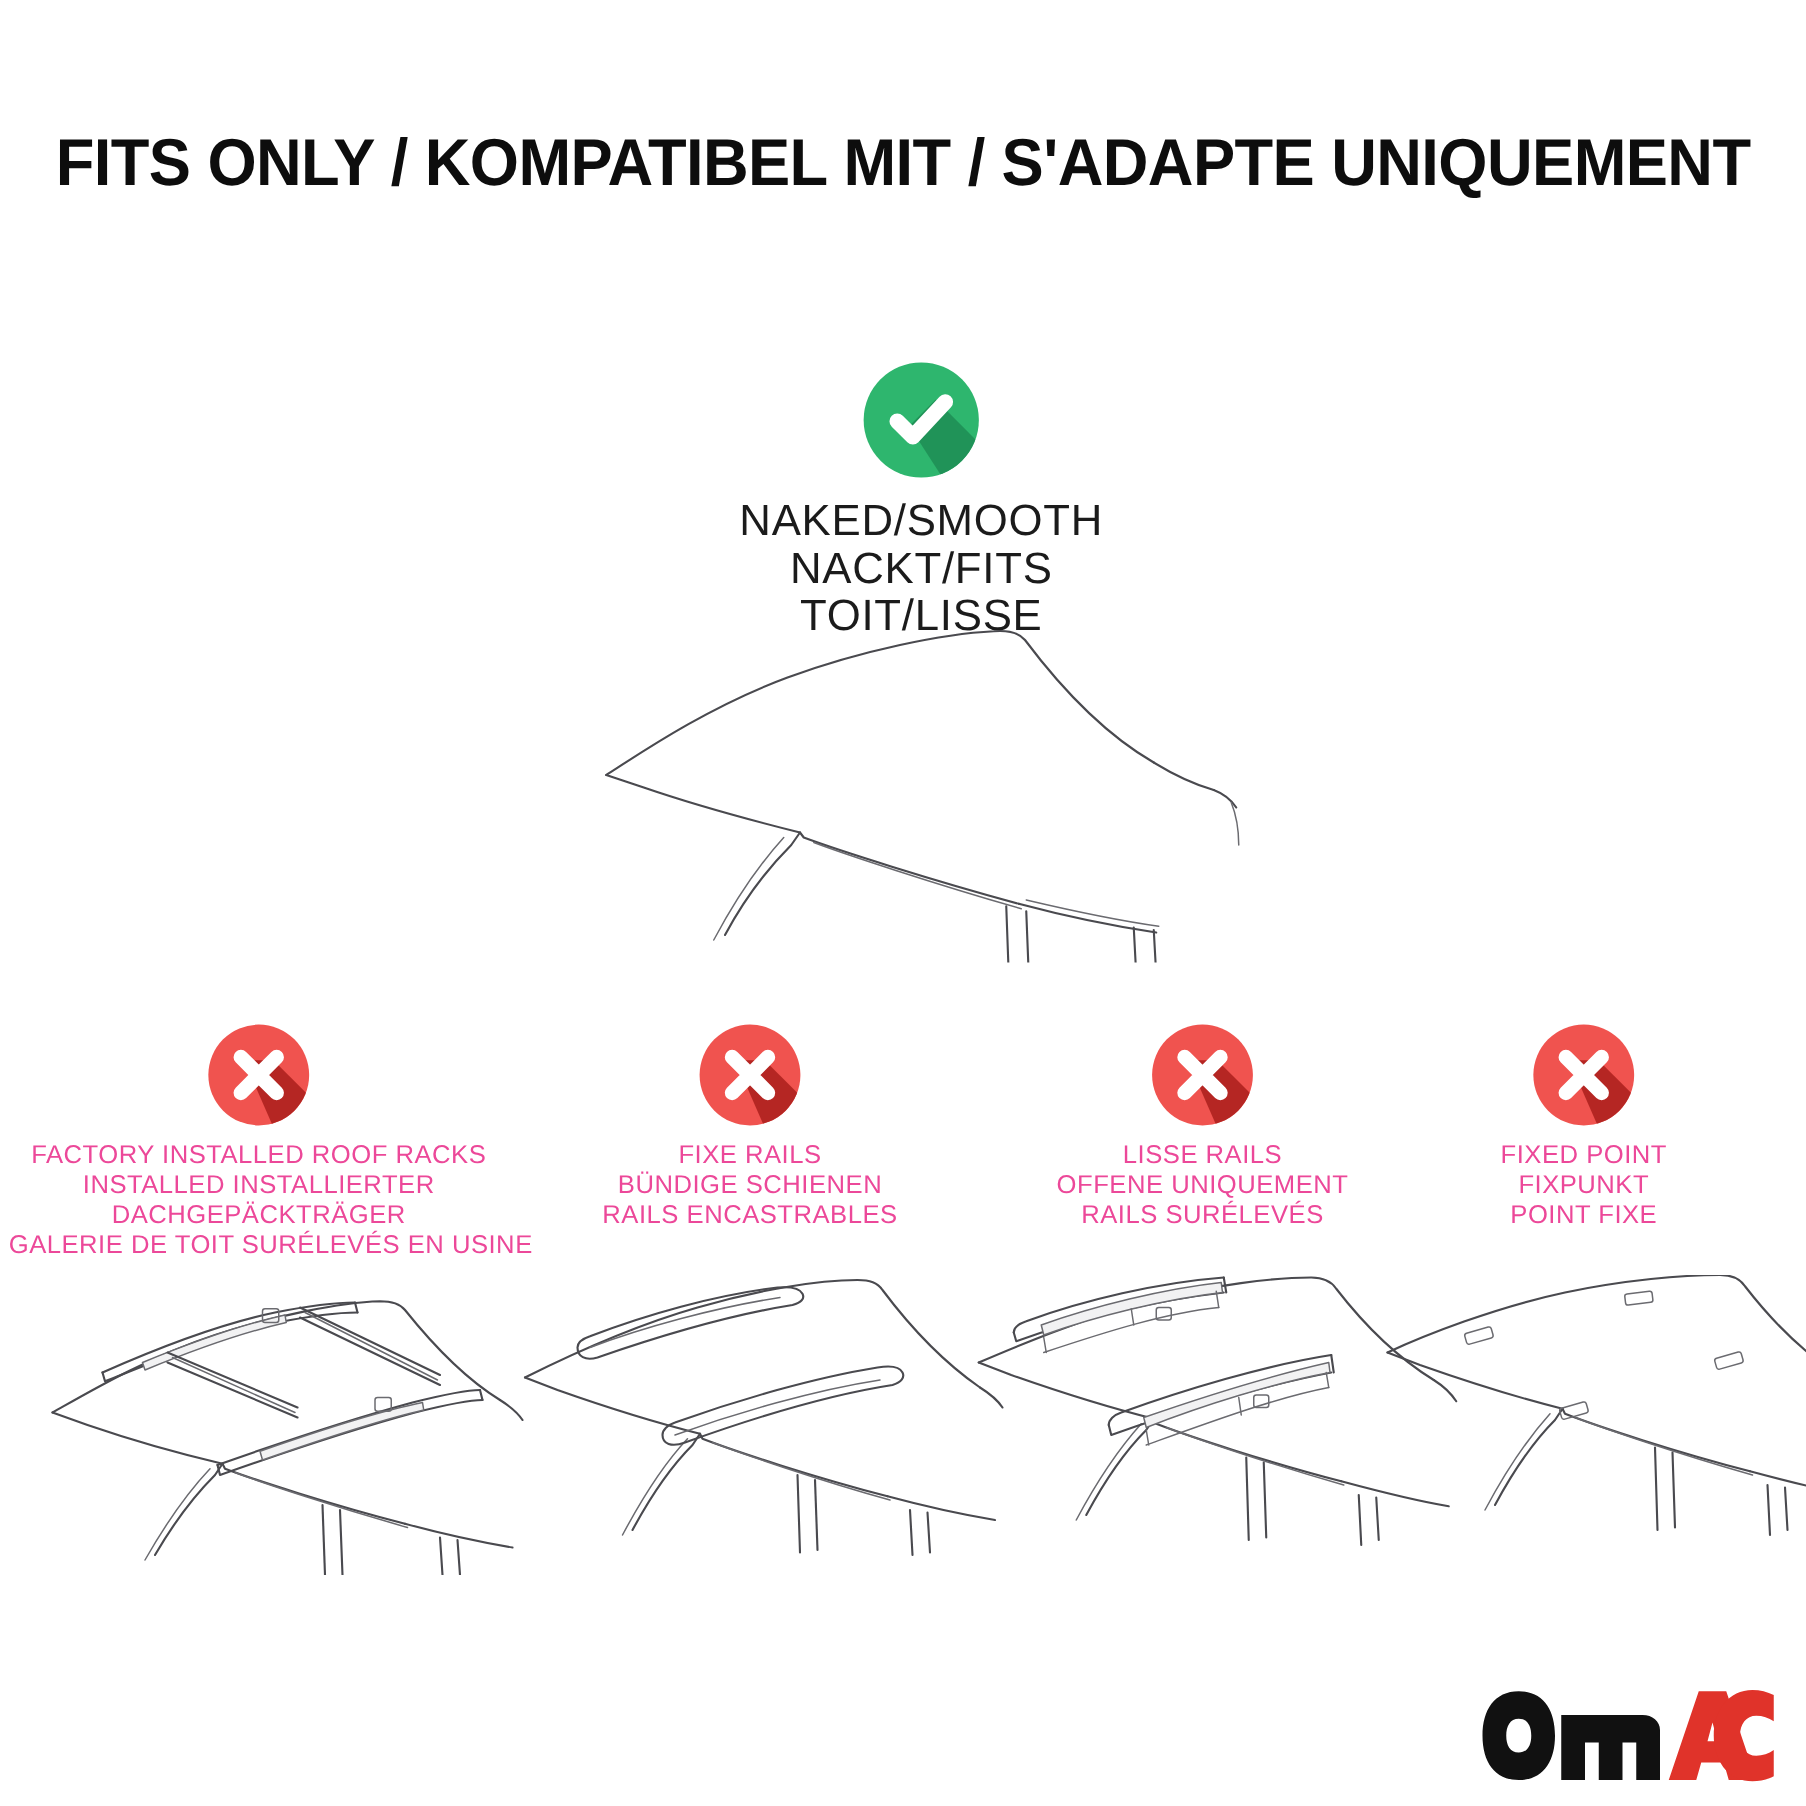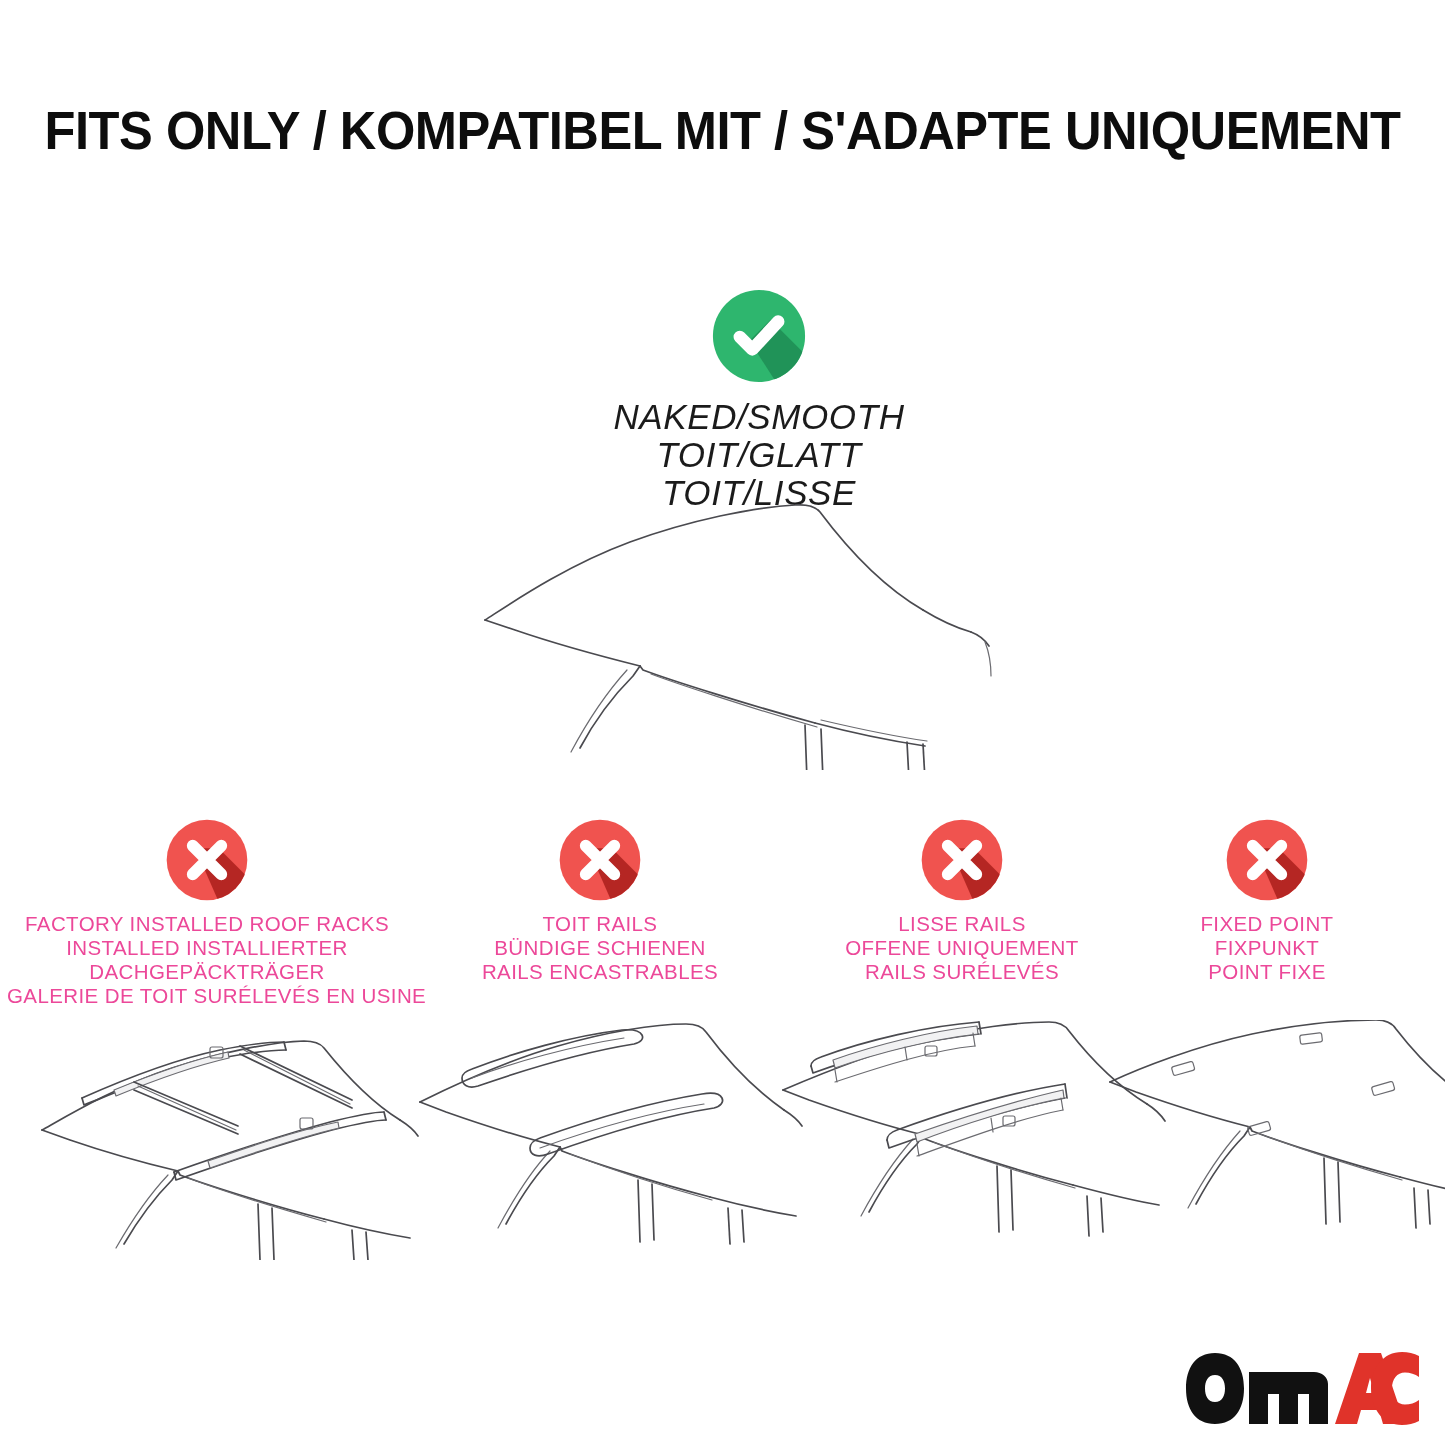--- a/index.html
+++ b/index.html
@@ -30,24 +30,23 @@
     letter-spacing: -0.5px;
     color: #0d0d0d;
     transform: scaleX(0.955);
     transform-origin: 50% 50%;
     white-space: nowrap;
   }
 
   
   #good-block {
     position: absolute;
-    left: 509px;
+    left: 487px;
     top: 288px;
     width: 500px;
-    font-style: italic;
   }
   .icon-wrap {
     display: block;
     margin: 0 auto;
     line-height: 0;
   }
   #good-block .icon-wrap { width: 96px; }
 
   #good-labels {
     margin-top: 14px;
@@ -149,21 +148,21 @@
       <circle cx="50" cy="50" r="48" fill="#2EB66E"></circle>
       <g clip-path="url(#clipGood)">
         <polygon points="40,55 62,33 100,71 100,100 69,100" fill="#1F8F55" opacity="0.9"></polygon>
       </g>
       <path d="M30 51 L43 64 L70 35" fill="none" stroke="#ffffff" stroke-width="13" stroke-linecap="round" stroke-linejoin="round"></path>
     </svg>
   </span>
 
   <div id="good-labels">
     <div>NAKED/SMOOTH</div>
-    <div>TOIT/GLATT</div>
+    <div>NACKT/FITS</div>
     <div>TOIT/LISSE</div>
   </div>
 </div>
 
 <div id="good-roof">
   <svg viewBox="0 0 570 290" width="570" height="290">
 
     <path class="stroke" d="M30 140 C55 124 110 86 175 62 C235 40 300 27 340 25
                              C352 24 360 26 365 32
                              C395 72 430 108 468 130"></path>
@@ -261,21 +260,21 @@
           </clipPath>
         </defs>
       <circle cx="50" cy="50" r="48" fill="#F0534F"></circle>
       <g clip-path="url(#clipBad1)">
         <polygon points="36,36 64,36 100,72 100,100 64,100" fill="#B0231F" opacity="0.92"></polygon>
       </g>
       <path d="M33 33 L67 67 M67 33 L33 67" fill="none" stroke="#ffffff" stroke-width="14" stroke-linecap="round"></path>
     </svg>
   </span>
   <div class="bad-labels">
-    <div>TOIT RAILS</div>
+    <div>FIXE RAILS</div>
     <div>BÜNDIGE SCHIENEN</div>
     <div>RAILS ENCASTRABLES</div>
   </div>
 </div>
 
 <div class="bad-roof" id="bad-roof-1">
   <svg viewBox="0 0 400 240" width="400" height="240">
     <path class="stroke" d="M10 82 C38 68 92 42 148 26 C196 12 244 4 276 4
                             C286 4 292 6 296 12 C320 44 348 72 374 90"></path>
     <path class="stroke" d="M10 82 L36 92 C70 104 114 118 150 127"></path>

